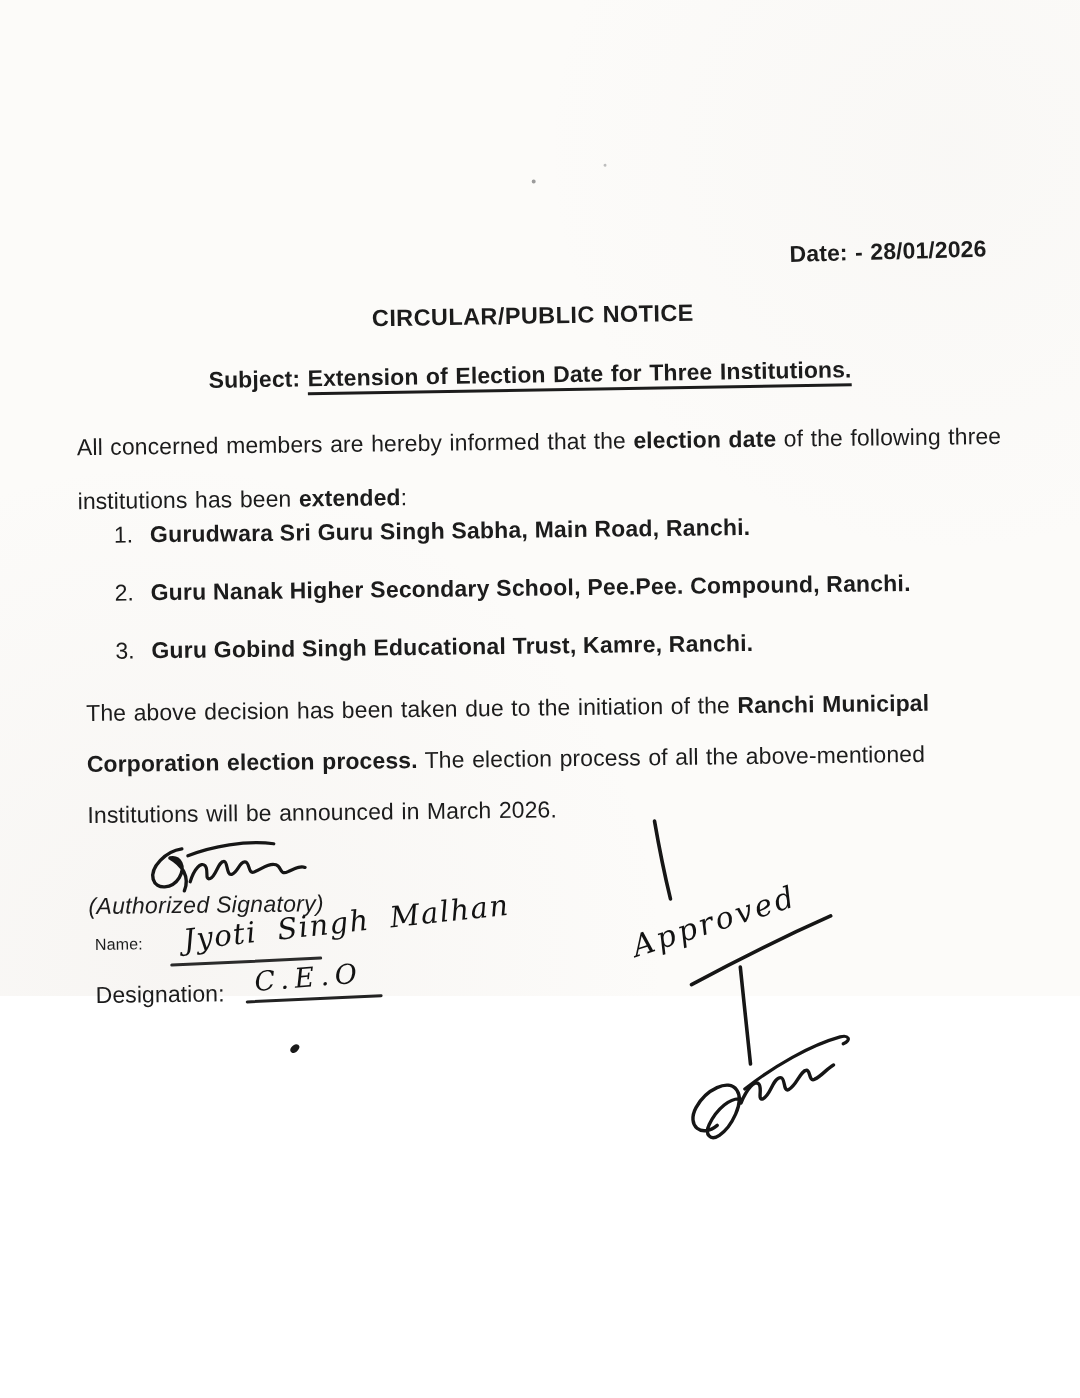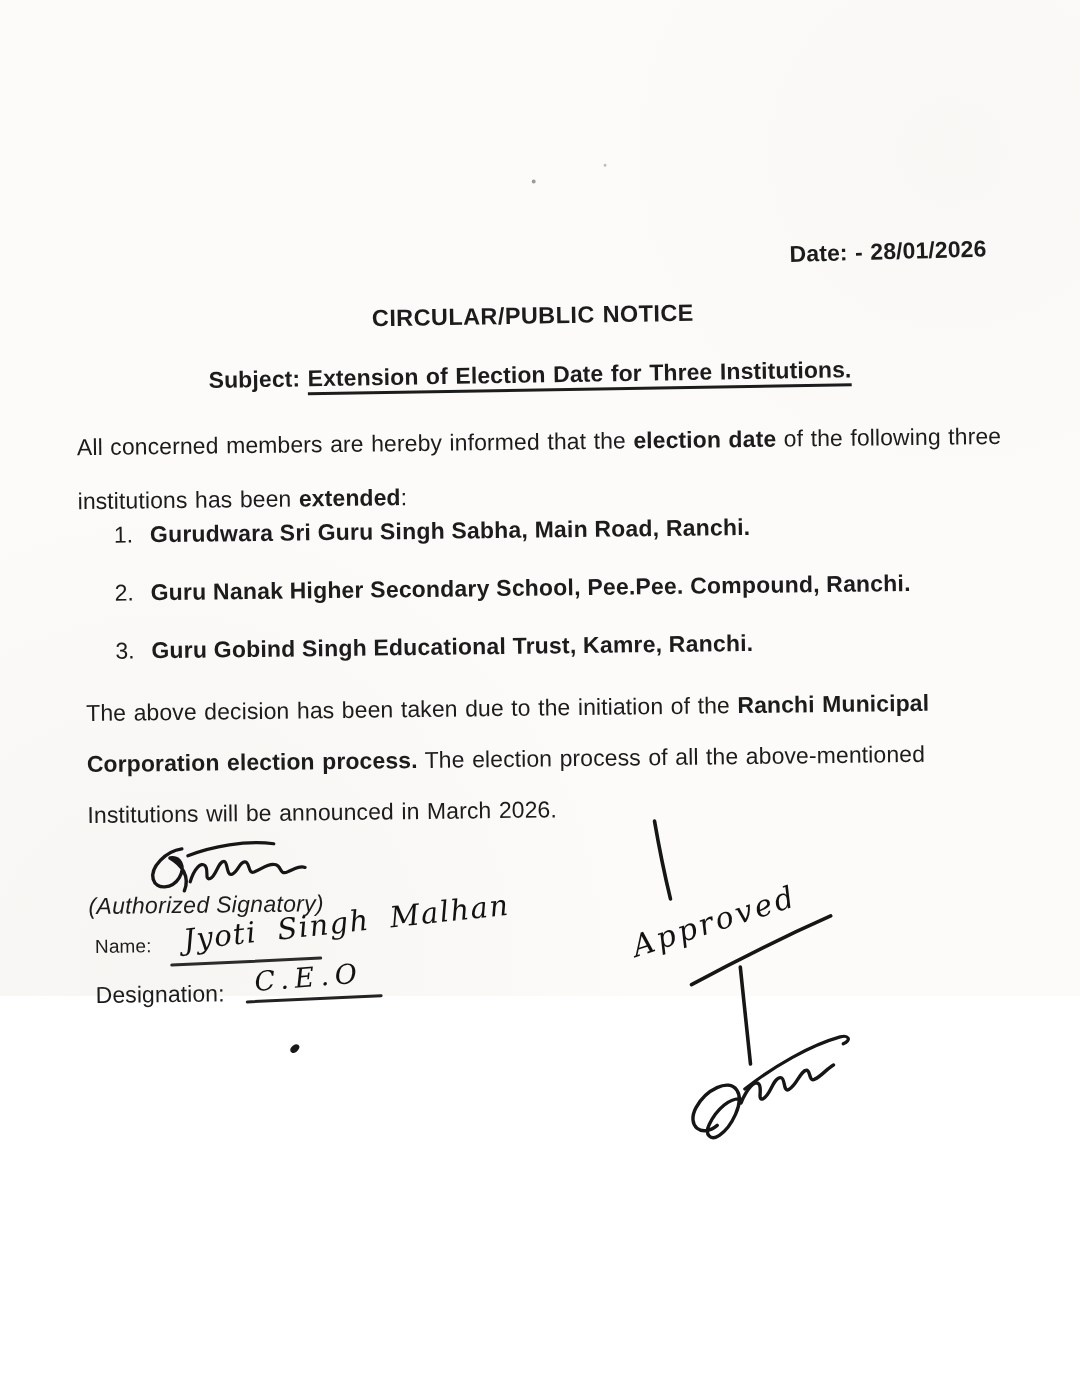--- a/index.html
+++ b/index.html
@@ -60,21 +60,21 @@
   .hand{
     font-family:"DejaVu Serif", serif;
     font-style:italic;color:#121212;
     white-space:nowrap;
   }
   .sig1{position:absolute;left:138px;top:836px;}
   .caption{
     position:absolute;left:86px;top:893px;
     font-size:23px;font-style:italic;letter-spacing:0.3px;
   }
-  .name-label{position:absolute;left:92px;top:936px;font-size:19px;}
+  .name-label{position:absolute;left:92px;top:936px;font-size:16px;}
   .name-value{
     position:absolute;left:182px;top:924px;
     font-size:29px;letter-spacing:1.5px;word-spacing:10px;
     transform:rotate(-5.5deg);transform-origin:left bottom;
   }
   .name-underline{
     position:absolute;left:167px;top:962px;width:152px;height:3px;
     background:#2b2b2b;transform:rotate(-2deg);border-radius:2px;
   }
   .desig-label{position:absolute;left:92px;top:982px;font-size:23px;}

